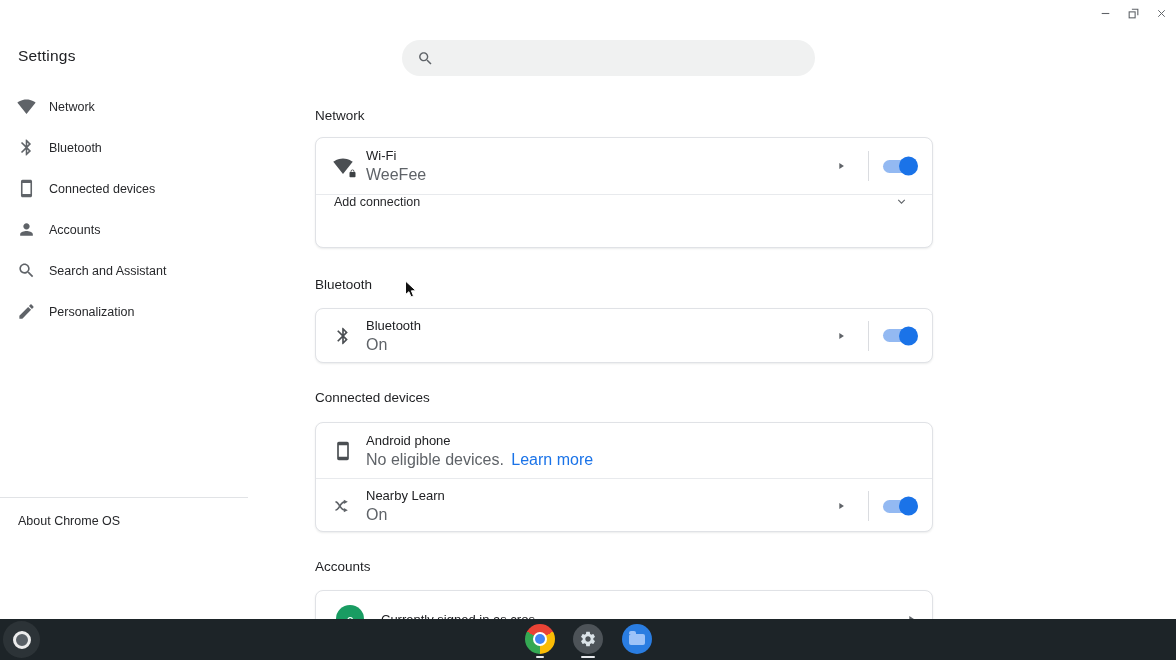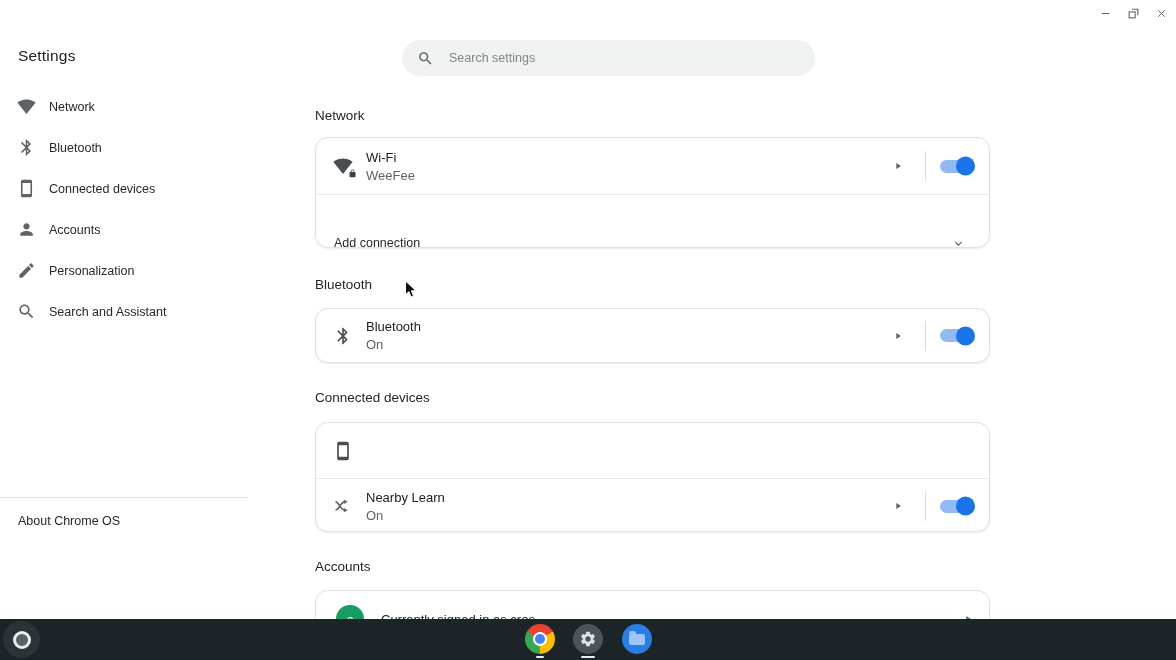--- a/index.html
+++ b/index.html
@@ -29,39 +29,39 @@
   
   .search-bar{position:absolute;left:402px;top:40px;width:413px;height:36px;border-radius:18px;background:#f0f1f1;display:flex;align-items:center;z-index:6}
   .search-bar .sico{margin-left:15px;width:17px;height:17px;color:#5f6368}
   .search-bar .sico svg{width:17px;height:17px}
   .search-input{flex:1;margin-left:13px;margin-right:14px;border:none;background:transparent;outline:none;
                 font-family:"Liberation Sans",sans-serif;font-size:12.5px;color:#202124}
   .search-input::placeholder{color:#80868b}
 
   
   .sec-heading{position:absolute;left:315px;font-size:13.5px;font-weight:500;color:#1f2023}
-  .card{position:absolute;left:315px;width:675px;background:#fff;border:1px solid #e0e2e6;border-radius:13px;
+  .card{position:absolute;left:315px;width:618px;background:#fff;border:1px solid #e0e2e6;border-radius:8px;
         box-shadow:0 1px 2px rgba(60,64,67,.10);box-sizing:border-box}
   .row{display:flex;align-items:center;height:56px;padding:0 16px;box-sizing:border-box}
   .row-icon{width:22px;display:flex;justify-content:center;color:#5f6368;position:relative;flex:none}
   .row-icon svg{width:20px;height:20px}
   .row-text{margin-left:12px;display:flex;flex-direction:column;justify-content:center}
   .row-title{font-size:13px;color:#202124}
-  .row-sub{font-size:13px;color:#5f6368;margin-top:3px}
+  .row-sub{font-size:16px;color:#5f6368;margin-top:3px}
   .row-sub a{color:#1a73e8;text-decoration:none;margin-left:3px}
   .row-right{margin-left:auto;display:flex;align-items:center}
   .sub-arrow{width:10px;height:10px;color:#5f6368;cursor:pointer}
   .sub-arrow svg{width:10px;height:10px}
   .vsep{width:1px;height:30px;background:#dadce0;margin-left:22px}
   .toggle{width:33px;height:13px;border-radius:7px;background:#93b9f2;position:relative;margin-left:14px;cursor:pointer;flex:none}
   .toggle .knob{position:absolute;right:-2px;top:50%;transform:translateY(-50%);width:19px;height:19px;border-radius:50%;background:#1a73e8}
   .hdiv{height:1px;background:#e8eaed}
   .lock-badge{position:absolute;right:-3px;bottom:-2px;width:9px;height:9px;color:#3c4043}
   .lock-badge svg{width:9px;height:9px}
-  .link-row{display:flex;align-items:flex-end;height:55px;padding:0 24px 0 18px;box-sizing:border-box;cursor:pointer}
+  .link-row{display:flex;align-items:flex-start;height:55px;padding:0 24px 0 18px;box-sizing:border-box;cursor:pointer}
   .link-row-label{font-size:12.5px;font-weight:500;color:#27282b}
   .chev-down{margin-left:auto;width:13px;height:13px;color:#5f6368}
   .avatar{width:28px;height:28px;border-radius:50%;background:#199c62;color:#fff;display:flex;align-items:center;justify-content:center;
           font-size:13px;flex:none}
   .acct-row{display:flex;align-items:center;height:56px;padding:0 16px 0 20px;box-sizing:border-box}
   .acct-text{margin-left:17px;font-size:13px;color:#202124}
 
   
   .cursor{position:absolute;left:404px;top:280px;width:15px;height:19px;z-index:60;pointer-events:none}
 
@@ -137,45 +137,44 @@
       <span class="nico">
         <svg viewBox="0 0 24 24" fill="currentColor">
             <path d="M12 12c2.21 0 4-1.79 4-4s-1.79-4-4-4-4 1.79-4 4 1.79 4 4 4zm0 2c-2.67 0-8 1.34-8 4v2h16v-2c0-2.66-5.33-4-8-4z"></path>
           </svg>
       </span>
       <span class="nav-label">Accounts</span>
     </div>
     <div class="nav-item">
       <span class="nico">
         <svg viewBox="0 0 24 24" fill="currentColor">
+            <path d="M15.5 14h-.79l-.28-.27C15.41 12.59 16 11.11 16 9.5 16 5.91 13.09 3 9.5 3S3 5.91 3 9.5 5.91 16 9.5 16c1.61 0 3.09-.59 4.23-1.57l.27.28v.79l5 4.99L20.49 19l-4.99-5zm-6 0C7.01 14 5 11.99 5 9.5S7.01 5 9.5 5 14 7.01 14 9.5 11.99 14 9.5 14z"></path>
+          </svg>
+      </span>
+      <span class="nav-label">Search and Assistant</span>
+    </div>
+    <div class="nav-item">
+      <span class="nico">
+        <svg viewBox="0 0 24 24" fill="currentColor">
             <path d="M3 17.25V21h3.75L17.81 9.94l-3.75-3.75L3 17.25zM20.71 7.04c.39-.39.39-1.02 0-1.41l-2.34-2.34c-.39-.39-1.02-.39-1.41 0l-1.83 1.83 3.75 3.75 1.83-1.83z"></path>
           </svg>
       </span>
       <span class="nav-label">Personalization</span>
-    </div>
-    <div class="nav-item">
-      <span class="nico">
-        <svg viewBox="0 0 24 24" fill="currentColor">
-            <path d="M15.5 14h-.79l-.28-.27C15.41 12.59 16 11.11 16 9.5 16 5.91 13.09 3 9.5 3S3 5.91 3 9.5 5.91 16 9.5 16c1.61 0 3.09-.59 4.23-1.57l.27.28v.79l5 4.99L20.49 19l-4.99-5zm-6 0C7.01 14 5 11.99 5 9.5S7.01 5 9.5 5 14 7.01 14 9.5 11.99 14 9.5 14z"></path>
-          </svg>
-      </span>
-      <span class="nav-label">Search and Assistant</span>
     </div>
   </nav>
   <div class="sb-divider"></div>
   <div class="about-row">About Chrome OS</div>
 </aside>
 
 <div class="search-bar">
   <span class="sico">
     <svg viewBox="0 0 24 24" fill="currentColor">
         <path d="M15.5 14h-.79l-.28-.27C15.41 12.59 16 11.11 16 9.5 16 5.91 13.09 3 9.5 3S3 5.91 3 9.5 5.91 16 9.5 16c1.61 0 3.09-.59 4.23-1.57l.27.28v.79l5 4.99L20.49 19l-4.99-5zm-6 0C7.01 14 5 11.99 5 9.5S7.01 5 9.5 5 14 7.01 14 9.5 11.99 14 9.5 14z"></path>
       </svg>
   </span>
-  <input class="search-input" type="text" placeholder="Search settings" style="">
 </div>
 
 <div class="sec-heading" style="top:108px">Network</div>
 <div class="card" style="top:137px;height:111px">
   <div class="row" style="height:56px">
     <span class="row-icon">
       <svg viewBox="0 0 24 24" fill="#4a4e52">
           <path d="M12.01 21.49L23.64 7c-.45-.34-4.93-4-11.64-4C5.28 3 .81 6.66.36 7l11.63 14.49.01.01.01-.01z"></path>
         </svg>
       <span class="lock-badge">
@@ -237,20 +236,27 @@
   </div>
 </div>
 
 <div class="sec-heading" style="top:390px">Connected devices</div>
 <div class="card" style="top:422px;height:110px">
   <div class="row" style="height:55px">
     <span class="row-icon">
       <svg viewBox="0 0 24 24" fill="#4a4e52">
           <path d="M17 1.01L7 1c-1.1 0-2 .9-2 2v18c0 1.1.9 2 2 2h10c1.1 0 2-.9 2-2V3c0-1.1-.9-1.99-2-1.99zM17 19H7V5h10v14z"></path>
         </svg>
+    </span>
+    <span class="row-text">
+      <span class="row-title">Android phone</span>
+      <span class="row-sub">
+        <span>No eligible devices.</span>
+        <a href="#">Learn more</a>
+      </span>
     </span>
   </div>
   <div class="hdiv"></div>
   <div class="row" style="height:54px">
     <span class="row-icon">
       <svg viewBox="0 0 24 24" fill="none">
           <path d="M3 17c4.5 0 5.5-10 11-10" stroke="#5f6368" stroke-width="2"></path>
           <path d="M3 7c4.5 0 5.5 10 11 10" stroke="#5f6368" stroke-width="2"></path>
           <path d="M13 4.4L17.8 7 13 9.6z" fill="#5f6368"></path>
           <path d="M13 14.4L17.8 17 13 19.6z" fill="#5f6368"></path>

